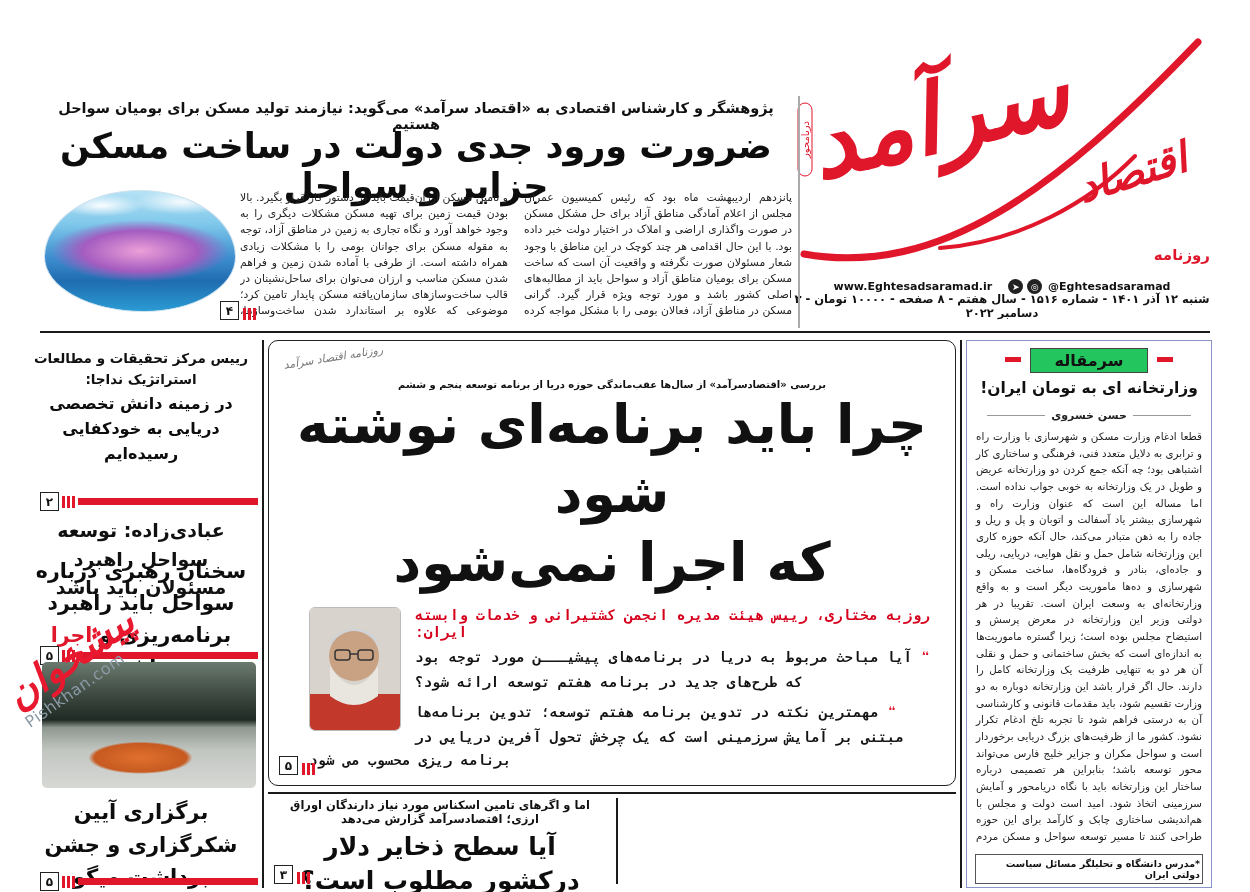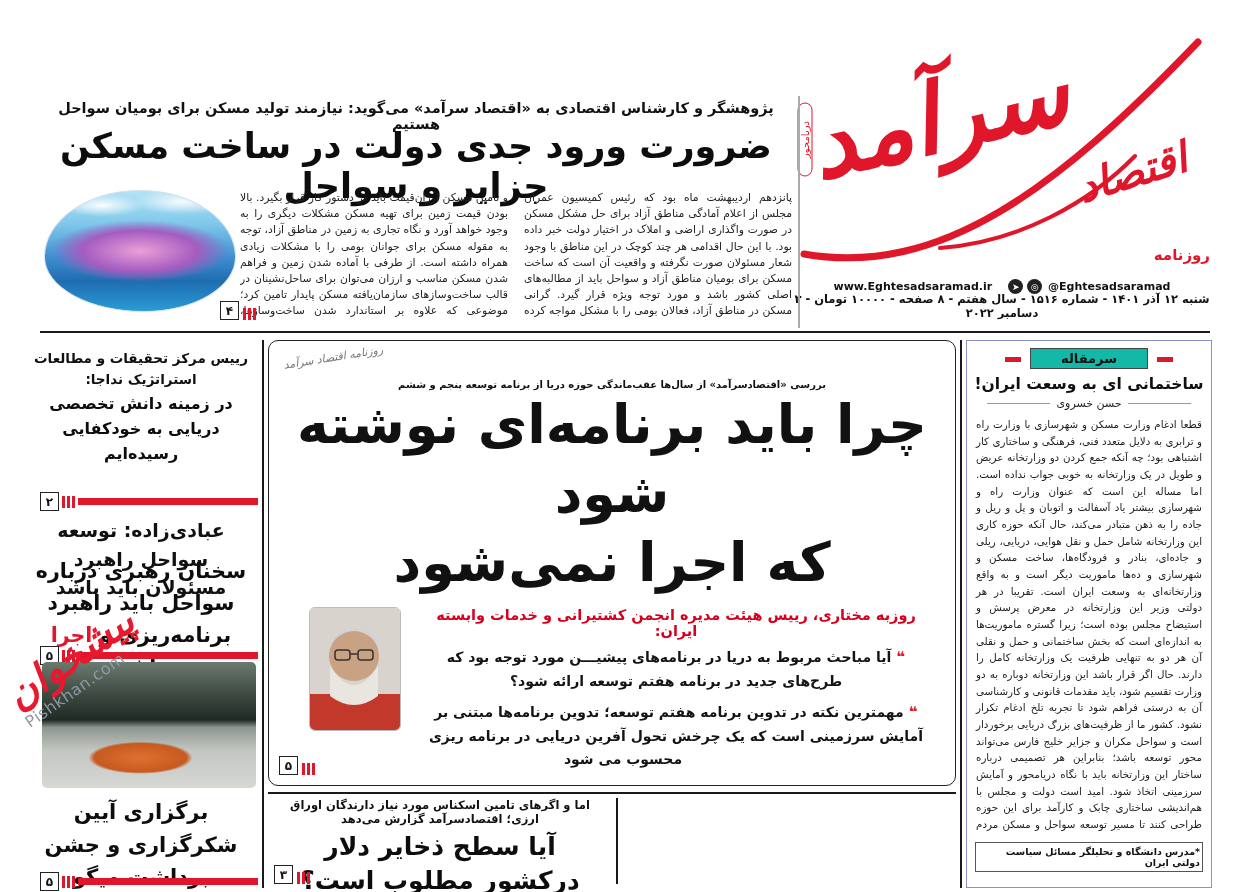--- a/index.html
+++ b/index.html
@@ -48,38 +48,38 @@
   .shrimp-img { position:absolute; left:42px; top:662px; width:214px; height:126px; border-radius:5px;
     background:
       radial-gradient(ellipse 84px 26px at 46% 76%, #e0702e 0%, #c65a20 55%, rgba(0,0,0,0) 62%),
       linear-gradient(180deg, #6b7a6e 0%, #3a463e 28%, #202a24 46%, #8d968f 52%, #c2c6c1 70%, #d6d8d4 100%); }
 
   
   .lead-box { position:absolute; left:268px; top:340px; width:688px; height:446px; border:1.5px solid #222; border-radius:10px; overflow:hidden; }
   .lead-stamp { position:absolute; left:14px; top:10px; font-size:11px; color:#777; transform:rotate(-9deg); font-style:italic; white-space:nowrap; }
   .lead-kicker { margin-top:38px; font-size:10px; }
   .lead-h1 { font-size:54px; font-weight:bold; text-align:center; line-height:1.28; letter-spacing:-1px; }
-  .interview { margin-top:10px; padding:0 18px 0 40px; text-align:center; }
+  .interview { margin-top:10px; padding:0 18px 0 40px; text-align:left;font-family:Liberation Mono, monospace; }
   .speaker-photo { float:left; width:92px; height:124px; margin:0 14px 4px 0; border-radius:6px; overflow:hidden; border:1px solid #bbb; }
   .speaker { color:#d6001c; font-weight:bold; font-size:14.5px; margin-bottom:6px; }
   .bullet { font-size:14px; font-weight:bold; line-height:1.65; margin-bottom:7px; color:#141414; }
   .bullet::before { content:"❝ "; color:#e0162b; font-size:15px; }
 
   
   .bottom-story { position:absolute; top:798px; height:88px; }
   .b-kicker { font-size:12px; }
   .b-headline { font-size:25px; line-height:1.35; margin-top:4px; }
 
   
   .editorial { position:absolute; left:966px; top:340px; width:246px; height:548px; border:1.5px solid #8a93c9; background:#fff; }
-  .ed-label { position:relative; width:118px; margin:7px auto 4px; border:1px solid #444; text-align:center; font-size:13px; font-weight:bold; padding:2px 0; background:#14b8a6; }
+  .ed-label { position:relative; width:118px; margin:7px auto 4px; border:1px solid #444; text-align:center; font-size:16px; font-weight:bold; padding:2px 0; background:#22c55e; }
   .ed-label::before, .ed-label::after { content:""; position:absolute; top:8px; width:16px; height:5px; background:#e0162b; }
   .ed-label::before { left:-26px; } .ed-label::after { right:-26px; }
   .ed-title { text-align:center; font-size:15.5px; font-weight:bold; margin:6px 4px 2px; }
-  .ed-author { display:flex; align-items:center; gap:6px; margin:4px 20px 6px; font-size:11px; color:#222; }
+  .ed-author { display:flex; align-items:center; gap:6px; margin:12px 20px 6px; font-size:11px; color:#222;font-weight:bold; }
   .ed-author::before, .ed-author::after { content:""; flex:1; height:1px; background:#999; }
   .ed-body { padding:0 9px; font-size:10.3px; line-height:1.62; text-align:justify; height:420px; overflow:hidden; color:#1c1c1c; }
   .ed-footnote { margin:6px 8px 0; border:1px solid #555; font-size:9.5px; font-weight:bold; padding:3px 2px; }
 
   
   .watermark { position:absolute; left:2px; top:636px; transform:rotate(-35deg); z-index:60; line-height:1; }
   .wm-fa { font-size:40px; font-weight:bold; font-style:italic; color:#e8192e; }
   .wm-en { font-size:16px; color:#8b9aa5; letter-spacing:.5px; margin-top:2px; padding-right:10px; direction:ltr; }
 </style>
 </head>
@@ -212,21 +212,21 @@
           <i></i>
         </span>
       <span class="num-box">۳</span>
     </div>
   </section>
 
   <div class="vline" style="left:960px; top:340px; height:548px;"></div>
 
   <aside class="editorial">
     <div class="ed-label">سرمقاله</div>
-    <div class="ed-title">ساختمانی ای به وسعت ایران!</div>
+    <div class="ed-title">وزارتخانه ای به تومان ایران!</div>
     <div class="ed-author">
         <span>حسن خسروی</span>
       </div>
     <div class="ed-body">قطعا ادغام وزارت مسکن و شهرسازی با وزارت راه و ترابری به دلایل متعدد فنی، فرهنگی و ساختاری کار اشتباهی بود؛ چه آنکه جمع کردن دو وزارتخانه عریض و طویل در یک وزارتخانه به خوبی جواب نداده است. اما مساله این است که عنوان وزارت راه و شهرسازی بیشتر یاد آسفالت و اتوبان و پل و ریل و جاده را به ذهن متبادر می‌کند، حال آنکه حوزه کاری این وزارتخانه شامل حمل و نقل هوایی، دریایی، ریلی و جاده‌ای، بنادر و فرودگاه‌ها، ساخت مسکن و شهرسازی و ده‌ها ماموریت دیگر است و به واقع وزارتخانه‌ای به وسعت ایران است. تقریبا در هر دولتی وزیر این وزارتخانه در معرض پرسش و استیضاح مجلس بوده است؛ زیرا گستره ماموریت‌ها به اندازه‌ای است که بخش ساختمانی و حمل و نقلی آن هر دو به تنهایی ظرفیت یک وزارتخانه کامل را دارند. حال اگر قرار باشد این وزارتخانه دوباره به دو وزارت تقسیم شود، باید مقدمات قانونی و کارشناسی آن به درستی فراهم شود تا تجربه تلخ ادغام تکرار نشود. کشور ما از ظرفیت‌های بزرگ دریایی برخوردار است و سواحل مکران و جزایر خلیج فارس می‌تواند محور توسعه باشد؛ بنابراین هر تصمیمی درباره ساختار این وزارتخانه باید با نگاه دریامحور و آمایش سرزمینی اتخاذ شود. امید است دولت و مجلس با هم‌اندیشی ساختاری چابک و کارآمد برای این حوزه طراحی کنند تا مسیر توسعه سواحل و مسکن مردم هموار شود.</div>
     <div class="ed-footnote">*مدرس دانشگاه و تحلیلگر مسائل سیاست دولتی ایران</div>
   </aside>
 
   <div class="watermark">
     <div class="wm-fa">پیشخوان</div>
     <div class="wm-en">Pishkhan.com</div>

